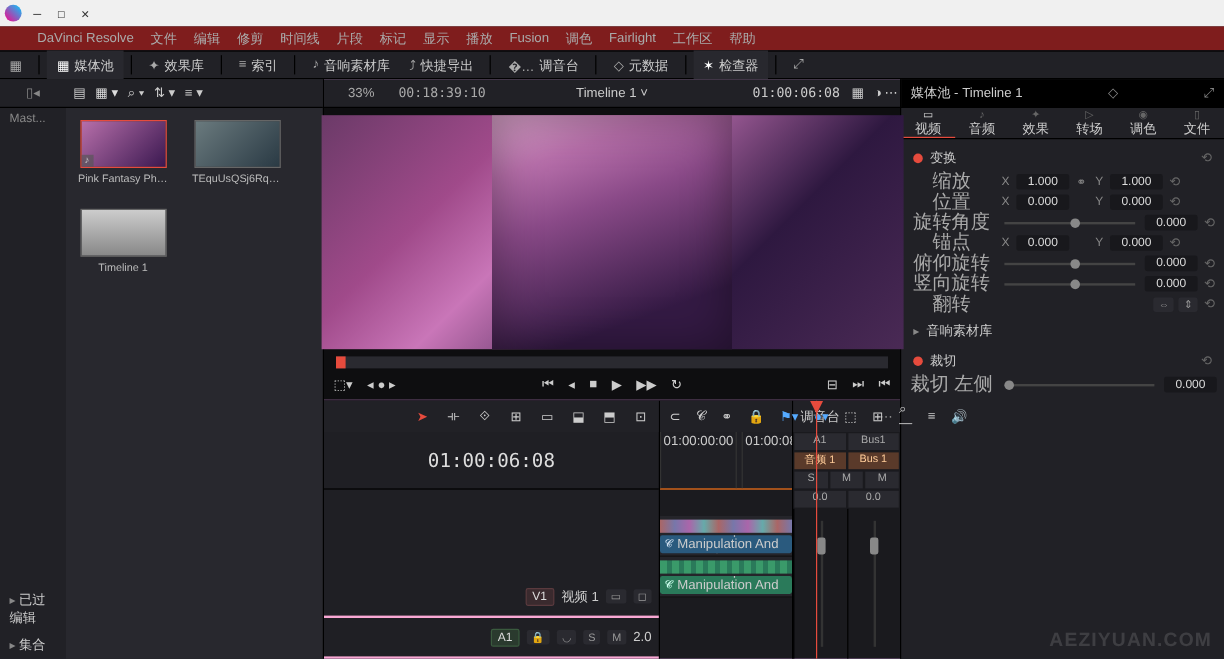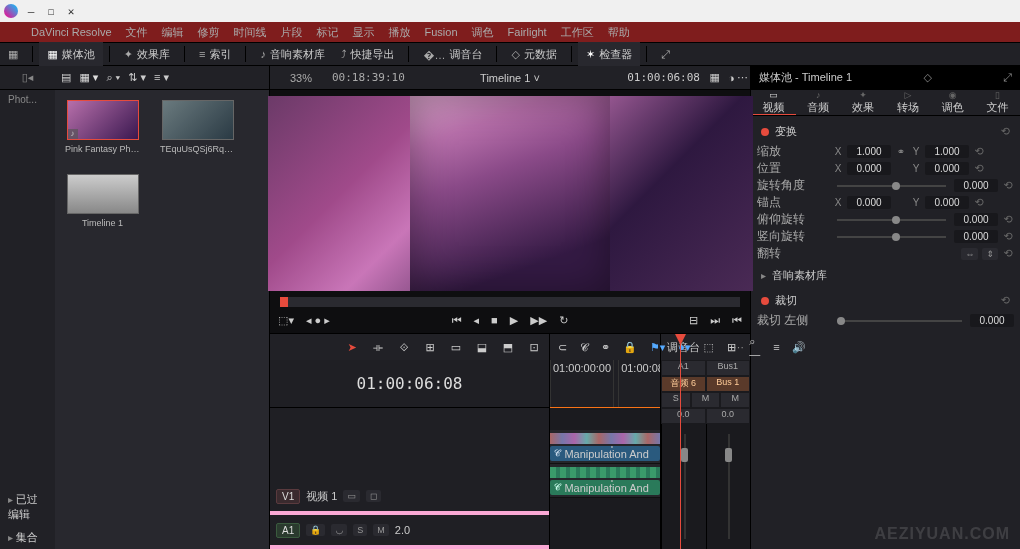--- a/index.html
+++ b/index.html
@@ -41,35 +41,35 @@
 .insp-head{height:24px;background:#000000;display:flex;align-items:center;padding:0 8px;gap:4px;border-bottom:1px solid #000}
 .insp-head .lbl{font-size:11px;color:#ccc}
 .insp-head .ic{margin-left:auto;color:#888}
 .insp-tabs{height:26px;display:flex;border-bottom:1px solid #000}
 .insp-tab{flex:1;display:flex;flex-direction:column;align-items:center;justify-content:center;gap:0;color:#666;font-size:9px}
 .insp-tab.on{color:#ddd;border-bottom:1px solid #e64b3d}
 .insp-body{flex:1;overflow:hidden;padding:4px 0}
 .insp-section{display:flex;align-items:center;gap:6px;padding:4px 10px;color:#ddd}
 .dot{width:8px;height:8px;border-radius:50%;background:#e64b3d}
 .prop-row{display:flex;align-items:center;height:17px;padding:0 6px;gap:4px}
-.prop-lbl{width:72px;text-align:left;color:#aaa;font-size:12px}
+.prop-lbl{width:72px;text-align:center;color:#aaa;font-size:16px}
 .xy{width:10px;text-align:center;color:#888;font-size:10px}
 .val{width:44px;background:#18181c;text-align:center;font-size:10px;color:#ddd;border-radius:2px;padding:1px 0}
 .link{width:12px;text-align:center;color:#888;font-size:10px}
 .rst{width:12px;text-align:center;color:#666;font-size:11px}
 .slider{flex:1;height:2px;background:#444;position:relative;margin:0 4px}
 .slider .kn{position:absolute;top:-3px;left:50%;width:8px;height:8px;border-radius:50%;background:#888}
 .collapsed{display:flex;align-items:center;gap:6px;padding:6px 10px;color:#888;font-size:10px}
 .timeline-area{display:flex;flex:1;border-top:1px solid #000;min-height:0}
 .tl-left{width:280px;background:#1f1f24;border-right:1px solid #000;display:flex;flex-direction:column}
 .tl-tools{height:26px;background:#212126;display:flex;align-items:center;justify-content:flex-end;gap:12px;padding:0 8px;color:#888}
 .tl-tools .ic{width:14px;text-align:center}
 .tl-tools .arrow{color:#e64b3d}
 .tl-time{height:48px;display:flex;align-items:center;justify-content:center;color:#ddd;font-size:16px;font-family:monospace;border-bottom:1px solid #000}
-.track-head{height:34px;display:flex;align-items:center;justify-content:flex-start;gap:6px;padding:0 6px;border-bottom:4px solid #f9a8d4}
+.track-head{height:34px;display:flex;align-items:center;justify-content:flex-end;gap:6px;padding:0 6px;border-bottom:2px solid #f9a8d4}
 .trk-box{background:#3a2a2e;border:1px solid #5a3a3e;padding:1px 5px;border-radius:2px;font-size:10px;color:#ddd}
 .trk-box.audio{background:#2a3a2e;border-color:#3a5a3e}
 .trk-btn{background:#2a2a30;padding:1px 4px;border-radius:2px;font-size:9px;color:#999}
 .tl-right{flex:1;display:flex;flex-direction:column;min-width:0;position:relative;background:#1b1b1f}
 .tl-toolbar{height:26px;background:#212126;display:flex;align-items:center;gap:13px;padding:0 8px;color:#999}
 .tl-ruler{height:48px;background:#1f1f24;border-bottom:1px solid #f97316;position:relative;display:flex;font-size:9px;color:#888;overflow:hidden}
 .tick{flex:1;border-left:1px solid #333;padding:2px}
 .playhead{position:absolute;top:0;bottom:0;width:1px;background:#e64b3d;z-index:5}
 .playhead .hd{position:absolute;top:0;left:-5px;width:11px;height:11px;background:#e64b3d;clip-path:polygon(0 0,100% 0,50% 100%)}
 .tracks{flex:1;position:relative;overflow:hidden}
@@ -141,21 +141,21 @@
     <div class="sep"></div>
     <div class="tab-btn active">✶ <span>检查器</span></div>
     <div class="sep"></div>
     <div class="tab-btn">⤢</div>
   </div>
 </div>
 
 <div class="main">
   <div class="col-browser">
     <div class="media-tool" style="justify-content:center">▯◂</div>
-    <div class="bottom">Phot...</div>
+    <div class="bottom">Mast...</div>
     <div style="flex:1"></div>
     <div class="bottom">▸ <span>已过编辑</span></div>
     <div class="bottom">▸ <span>集合</span></div>
   </div>
 
   <div class="col-media">
     <div class="media-tool">
       <span>▤</span>
       <span style="color:#ddd">▦ ▾</span>
       <span>⌕ ▾</span>
@@ -287,21 +287,21 @@
       <div class="mixer">
         <div class="mix-head">
             <span>调音台</span>
             <span class="ic">⋯</span>
           </div>
         <div class="mix-row">
             <div class="mix-cell">A1</div>
             <div class="mix-cell">Bus1</div>
           </div>
         <div class="mix-row">
-            <div class="mix-cell o">音频 6</div>
+            <div class="mix-cell o">音频 1</div>
             <div class="mix-cell o">Bus 1</div>
           </div>
         <div class="mix-row">
           <div class="mix-cell">S</div>
             <div class="mix-cell">M</div>
           <div class="mix-cell">M</div>
         </div>
         <div class="mix-row">
             <div class="mix-cell">0.0</div>
             <div class="mix-cell">0.0</div>

